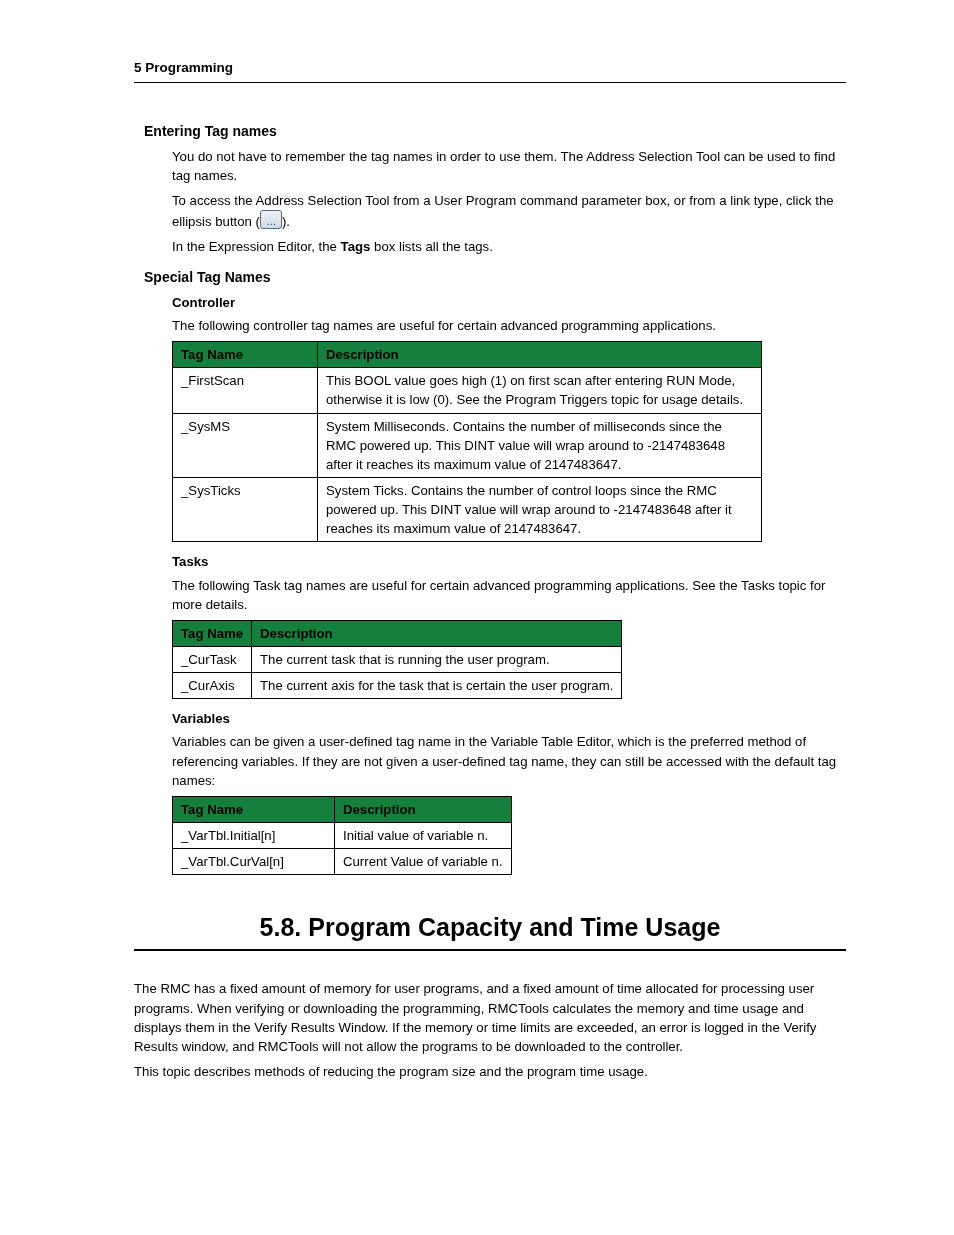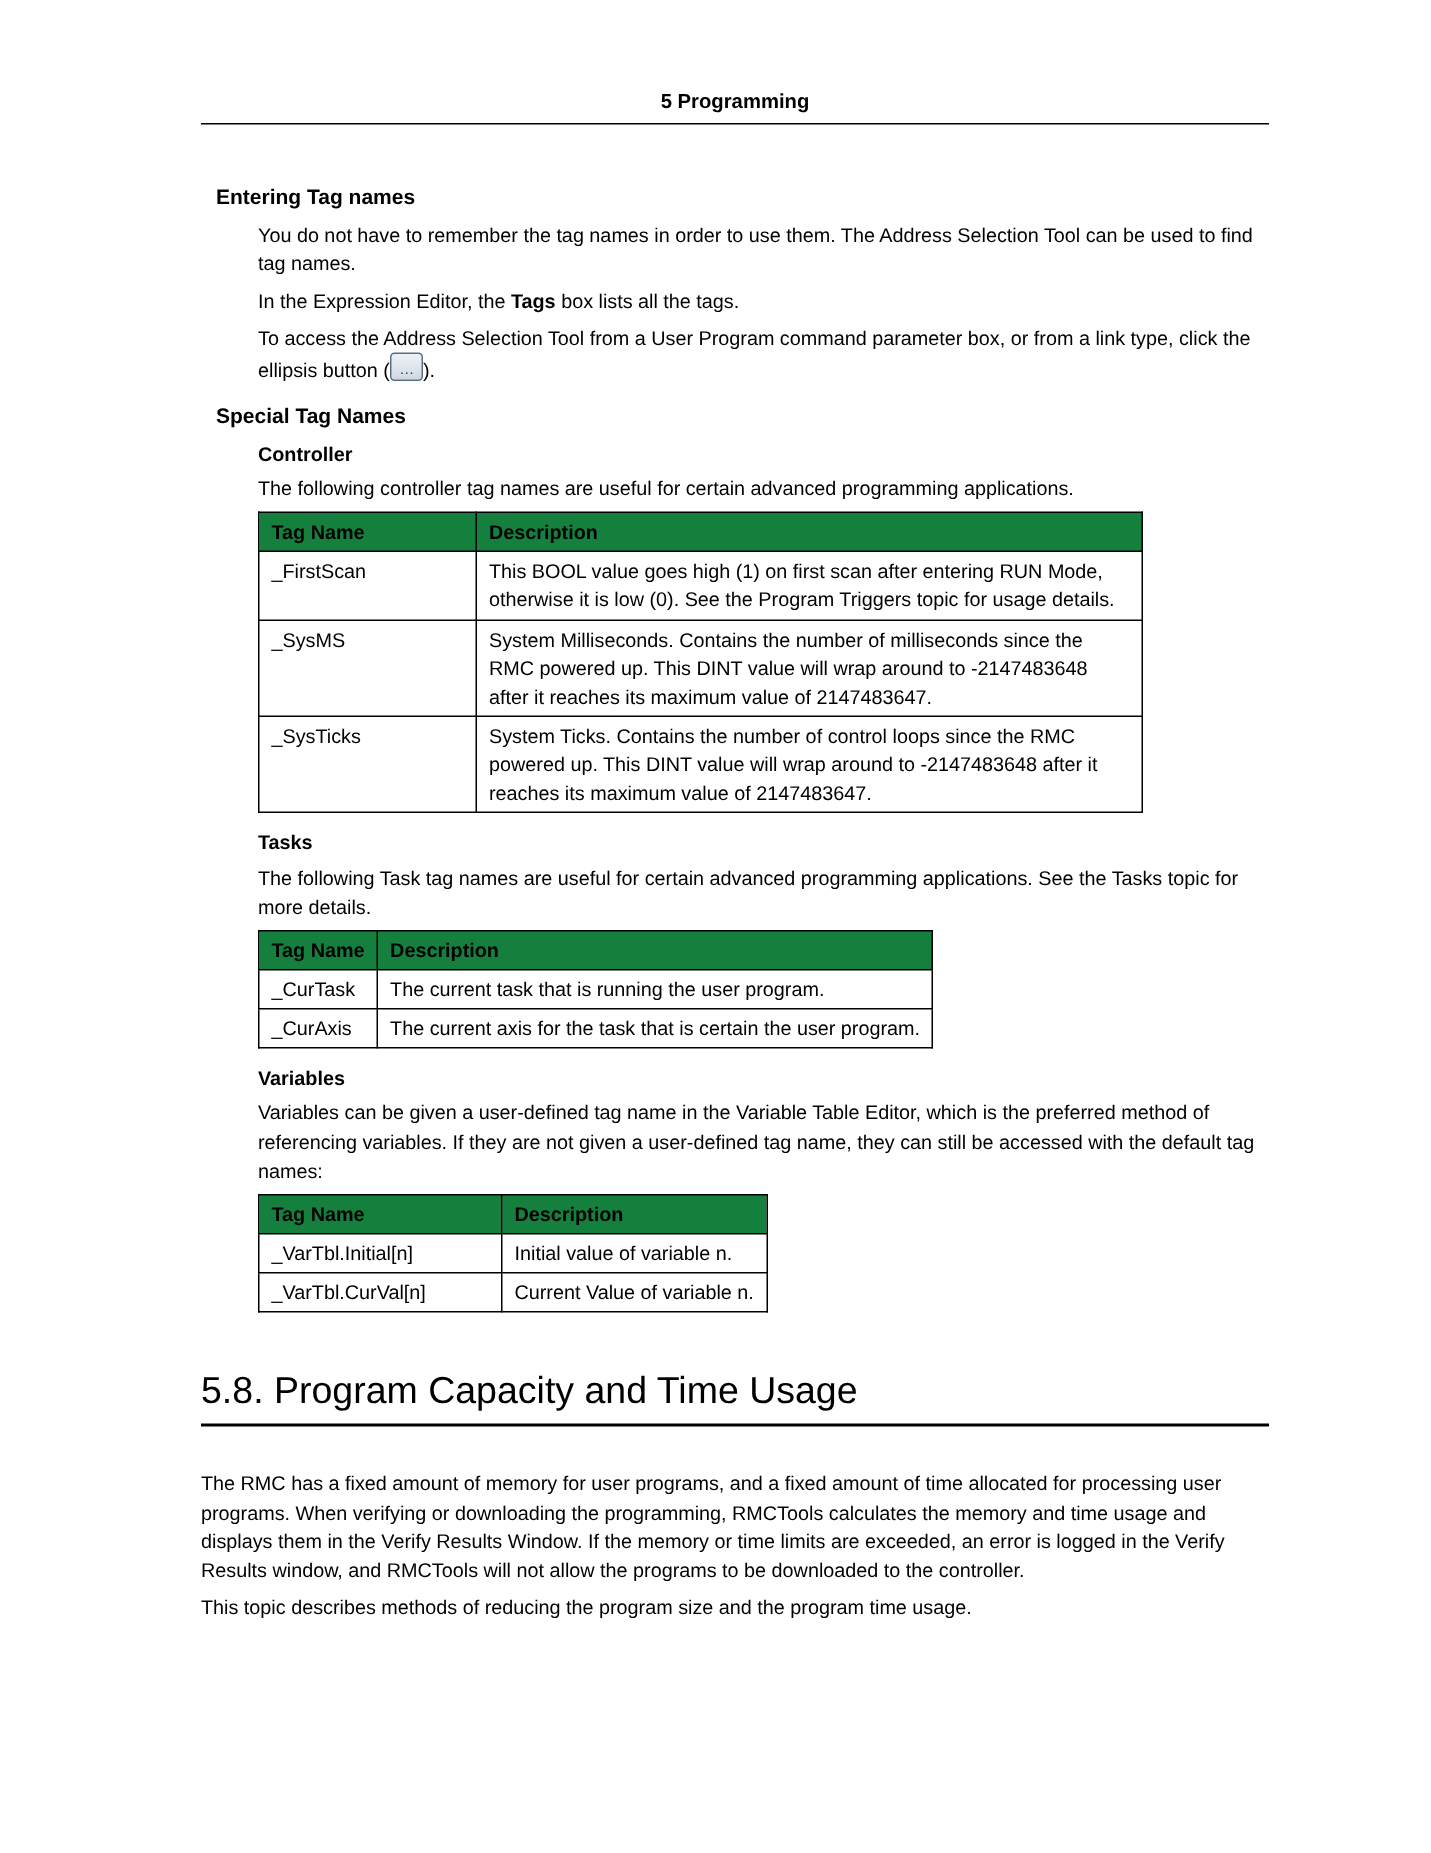--- a/index.html
+++ b/index.html
@@ -15,21 +15,21 @@
     width: 954px;
     height: 1235px;
     box-sizing: border-box;
     padding: 58px 108px 40px 134px;
     position: relative;
   }
   .hdr {
     border-bottom: 1px solid #000;
     padding-bottom: 4px;
     margin-bottom: 38px;
-    text-align: center;
+    text-align: left;
     font-weight: bold;
     font-size: 13.5px;
   }
   .h3 {
     font-weight: bold;
     font-size: 14px;
     margin-top: 10px;
     margin-bottom: 6px;
     padding-left: 10px;
   }
@@ -74,22 +74,23 @@
     vertical-align: top;
     font-size: 13.2px;
   }
   table.tbl th {
     background: #15803d;
     font-weight: bold;
   }
   .link { }
   h1.section {
     font-size: 25px;
-    font-weight: normal;
+    font-weight: bold;
     margin: 34px 0 4px 0;
+    text-align: center;
   }
   .rule {
     border-top: 2px solid #000;
     margin: 0 0 28px 0;
   }
   .ftr {
     position: absolute;
     left: 134px; right: 108px;
     bottom: 56px;
     border-top: 1px solid #000;
@@ -107,24 +108,24 @@
   <div class="hdr">
     <span>5  Programming</span>
   </div>
 
   <div class="h3">Entering Tag names</div>
   <div class="indent">
     <p class="para">
       <span>You do not have to remember the tag names in order to use them. The </span><span class="link">Address Selection Tool</span><span> can be used to find tag names.</span>
     </p>
     <p class="para">
+      <span>To access the Address Selection Tool from a User Program command parameter box, or from a link type, click the ellipsis button (</span><span class="elips"></span><span>).</span>
+    </p>
+    <p class="para">
       <span>In the Expression Editor, the </span><b>Tags</b><span> box lists all the tags.</span>
-    </p>
-    <p class="para">
-      <span>To access the Address Selection Tool from a User Program command parameter box, or from a link type, click the ellipsis button (</span><span class="elips"></span><span>).</span>
     </p>
   </div>
 
   <div class="h3">Special Tag Names</div>
   <div class="indent">
     <div class="h4">Controller</div>
     <p class="para">The following controller tag names are useful for certain advanced programming applications.</p>
 
     <table class="tbl" style="width:590px">
       <tbody>

